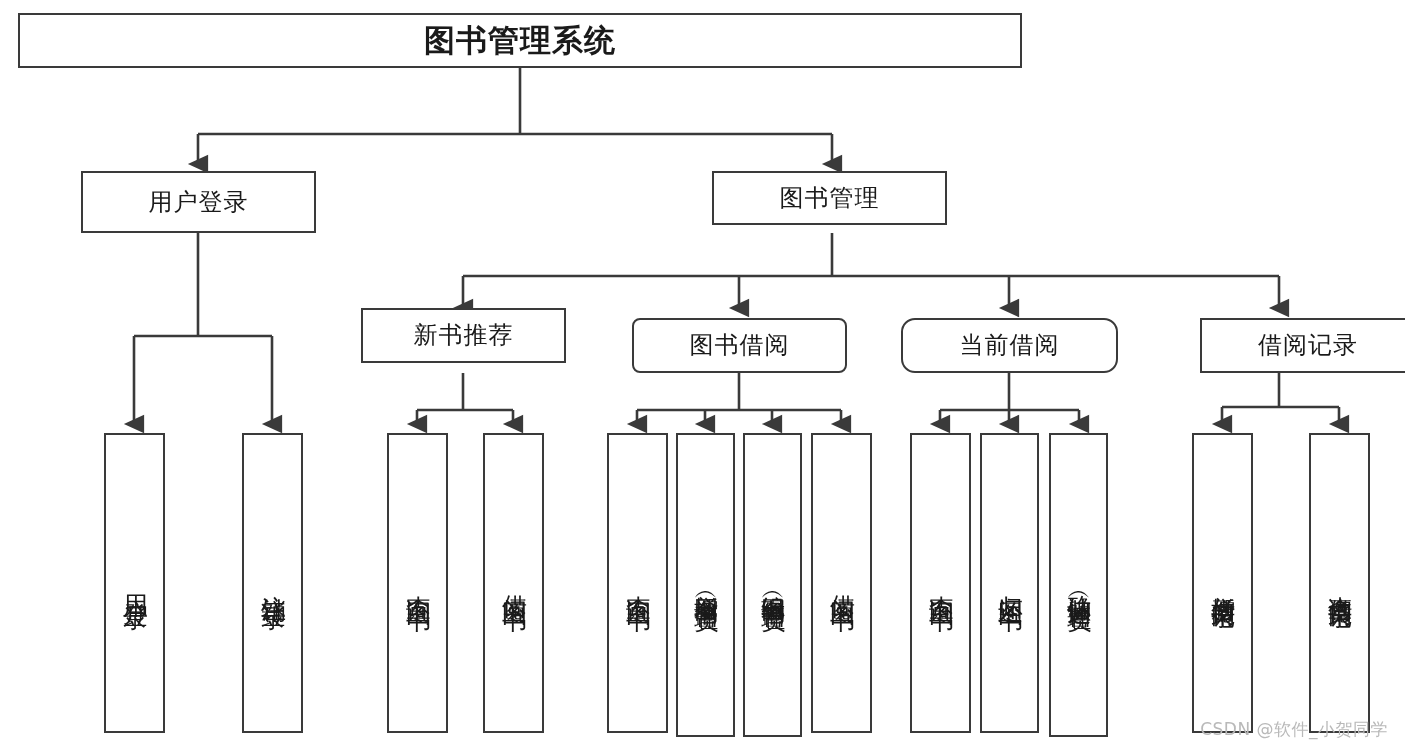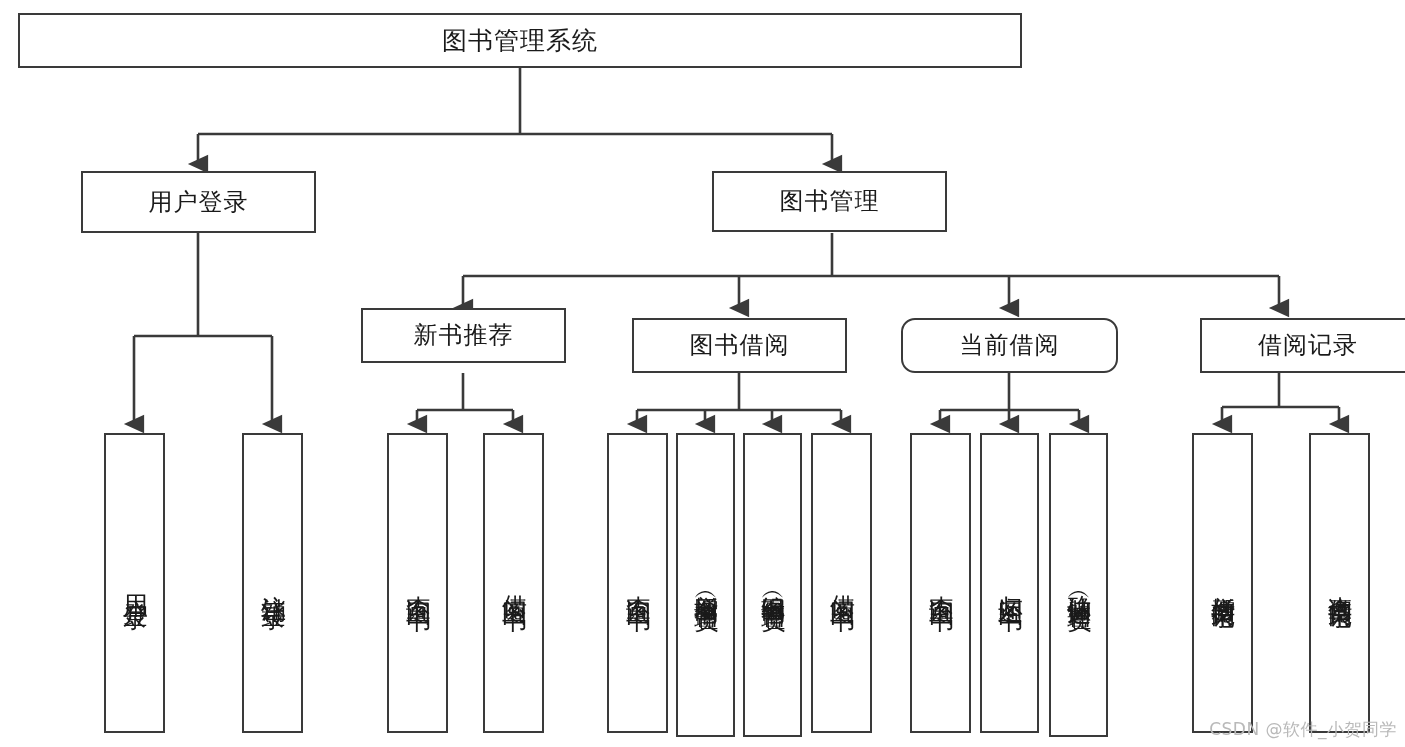--- a/index.html
+++ b/index.html
@@ -35,41 +35,42 @@
     align-items: center;
     justify-content: center;
     color: #1a1a1a;
   }
   .node-h {
     font-size: 24px;
     letter-spacing: 1px;
     line-height: 1.2;
   }
   .node-root {
-    font-size: 25px;
+    font-size: 31px;
+    font-weight: bold;
   }
   .node-v {
     writing-mode: vertical-rl;
     text-orientation: upright;
     font-size: 25px;
     letter-spacing: 4px;
     line-height: 1.15;
     align-items: center;
     justify-content: center;
     padding-top: 6px;
     padding-bottom: 6px;
     white-space: nowrap;
   }
   .node-v.tall {
     font-size: 24px;
     letter-spacing: 2px;
   }
   .watermark {
     position: absolute;
-    right: 8px;
+    right: 17px;
     bottom: 6px;
     font-size: 17px;
     color: #b9b9b9;
     letter-spacing: 0.5px;
     user-select: none;
     white-space: nowrap;
     margin-top: 12px;
   }
 </style>
 </head>
@@ -128,28 +129,28 @@
     </g>
   </svg>
 
   <div class="node node-h node-root" style="left:18px; top:13px; width:1004px; height:55px;">
     <span>图书管理系统</span>
   </div>
 
   <div class="node node-h" style="left:81px; top:171px; width:235px; height:62px;">
     <span>用户登录</span>
   </div>
-  <div class="node node-h" style="left:712px; top:171px; width:235px; height:61px;">
+  <div class="node node-h" style="left:712px; top:171px; width:235px; height:54px;">
     <span>图书管理</span>
   </div>
 
   <div class="node node-h" style="left:361px; top:308px; width:205px; height:55px;">
     <span>新书推荐</span>
   </div>
-  <div class="node node-h" style="left:632px; top:318px; width:215px; height:55px;">
+  <div class="node node-h" style="left:632px; top:318px; width:215px; height:55px;border-radius:8px;">
     <span>图书借阅</span>
   </div>
   <div class="node node-h" style="left:901px; top:318px; width:217px; height:55px;border-radius:14px;">
     <span>当前借阅</span>
   </div>
   <div class="node node-h" style="left:1172px; top:318px; width:216px; height:55px;margin-left:28px;">
     <span>借阅记录</span>
   </div>
 
   <div class="node node-v" style="left:104px; top:433px; width:61px; height:300px;">

